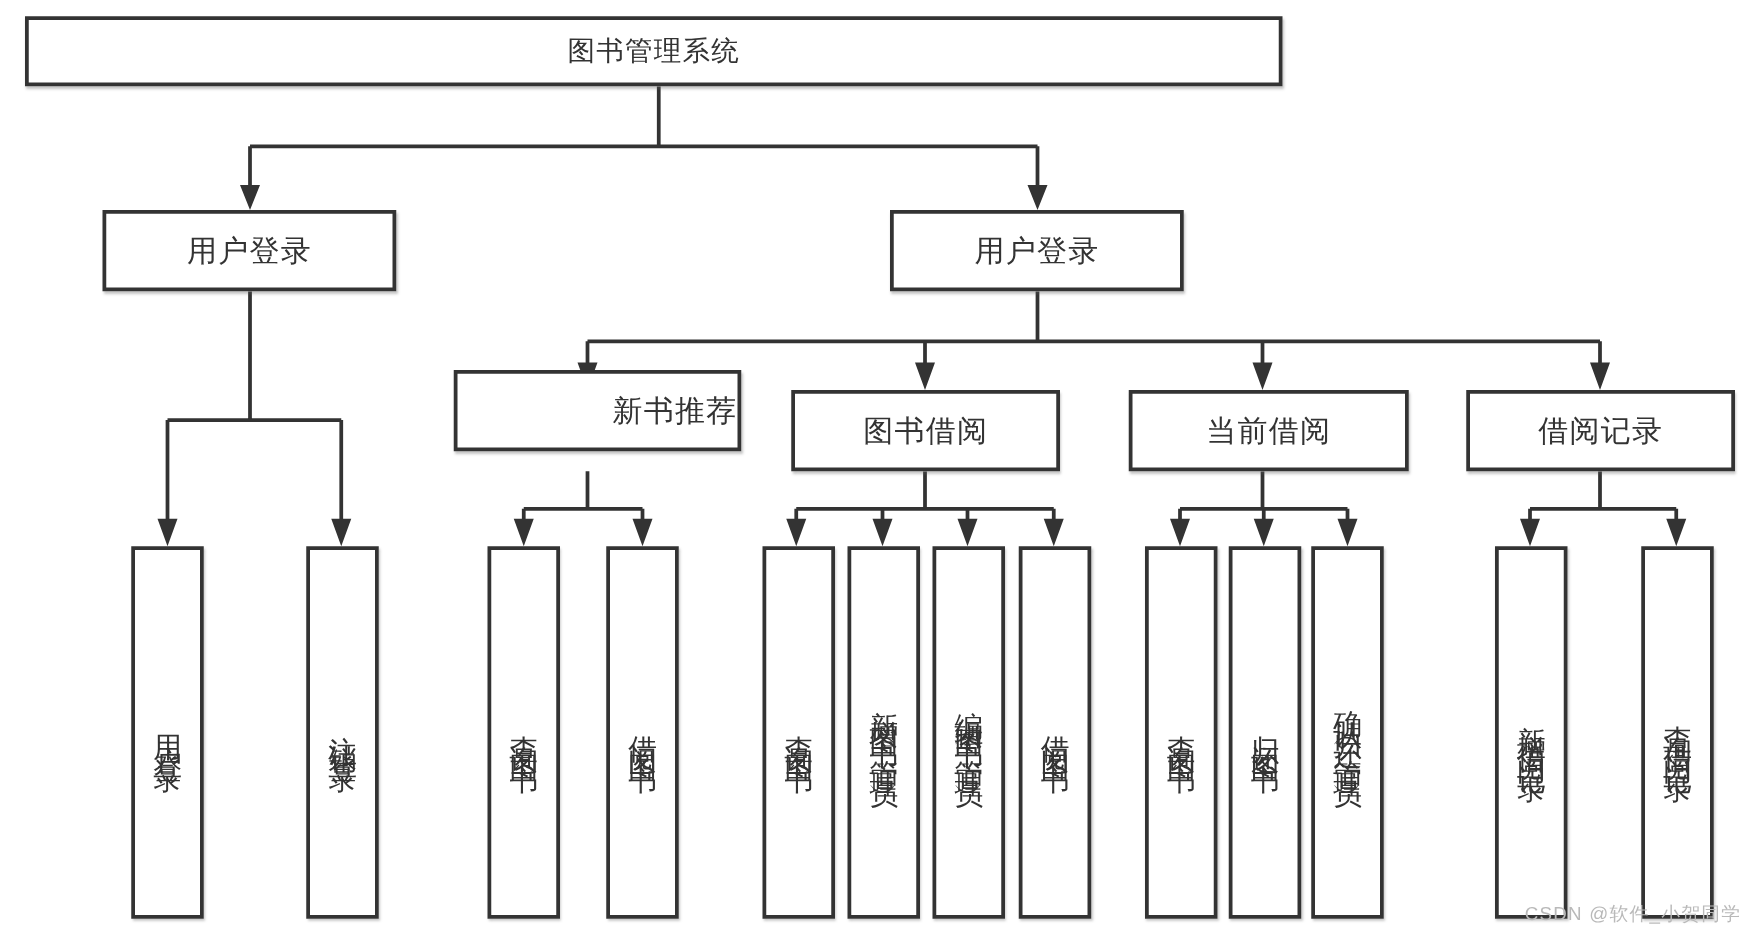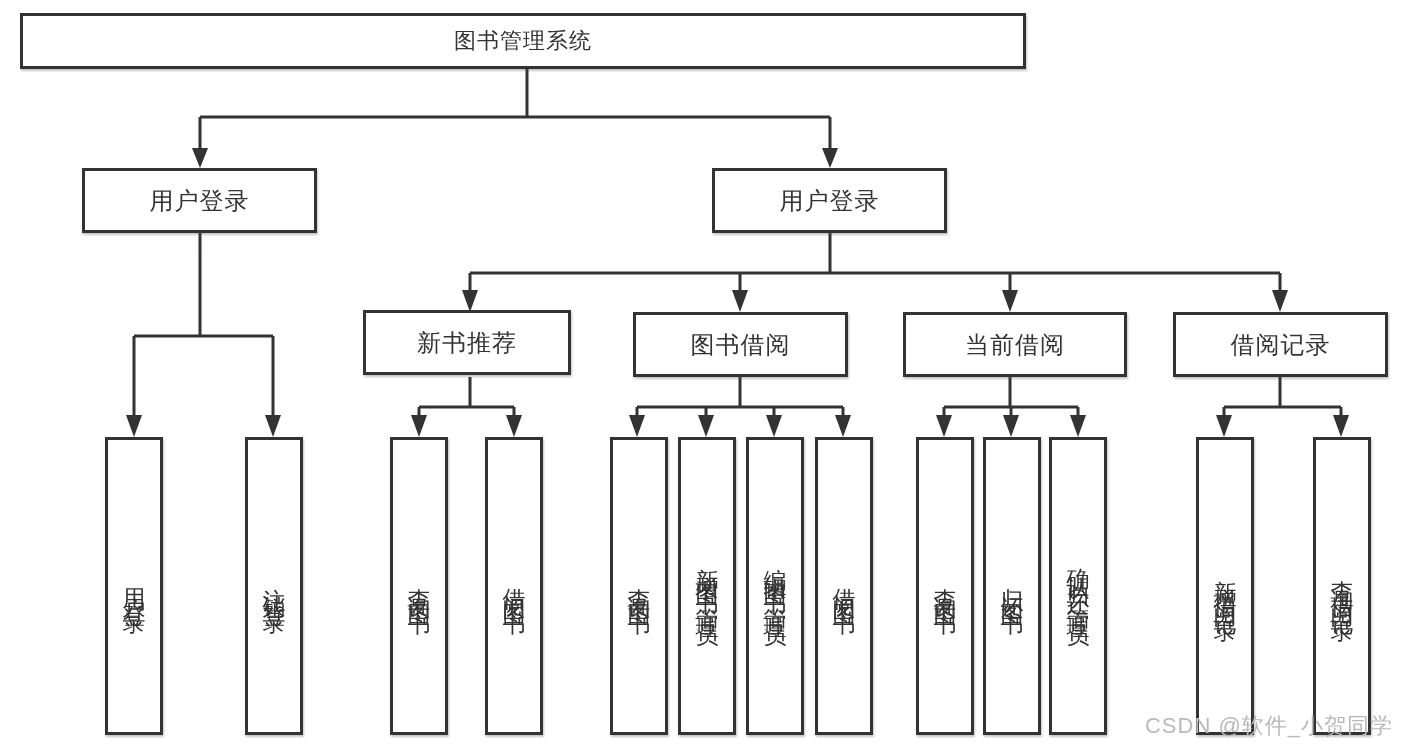--- a/index.html
+++ b/index.html
@@ -27,21 +27,21 @@
     writing-mode:vertical-rl;
     text-orientation:mixed;
     font-size:23px;
     letter-spacing:8px;
     line-height:1;
     color:#333333;
   }
   .watermark{
     position:absolute;
     right:12px;bottom:6px;
-    font-size:22px;
+    font-size:15px;
     color:#b9b9b9;
     letter-spacing:1px;
     white-space:nowrap;
     z-index:5;
   }
 </style>
 </head>
 <body>
 
 <div class="canvas">
@@ -88,21 +88,21 @@
     <span>图书管理系统</span>
   </div>
 
   <div class="node hlabel" style="left:82px;top:168px;width:235px;height:65px;">
     <span>用户登录</span>
   </div>
   <div class="node hlabel" style="left:712px;top:168px;width:235px;height:65px;">
     <span>用户登录</span>
   </div>
 
-  <div class="node hlabel" style="left:363px;top:310px;width:208px;height:65px;">
+  <div class="node hlabel" style="left:363px;top:296px;width:230px;height:65px;justify-content:flex-end;">
     <span>新书推荐</span>
   </div>
   <div class="node hlabel" style="left:633px;top:312px;width:215px;height:65px;">
     <span>图书借阅</span>
   </div>
   <div class="node hlabel" style="left:903px;top:312px;width:224px;height:65px;">
     <span>当前借阅</span>
   </div>
   <div class="node hlabel" style="left:1173px;top:312px;width:215px;height:65px;">
     <span>借阅记录</span>

